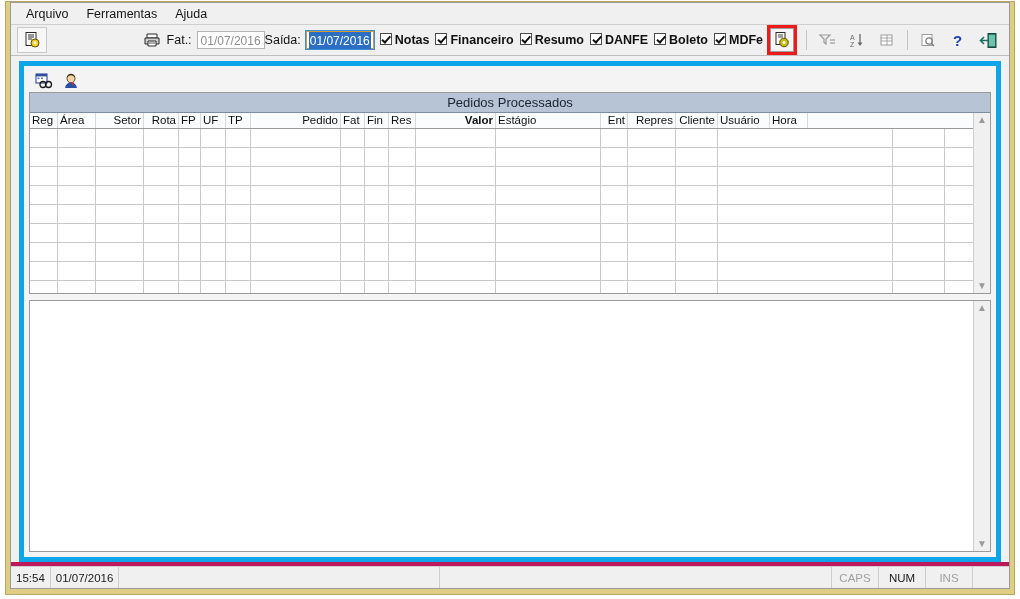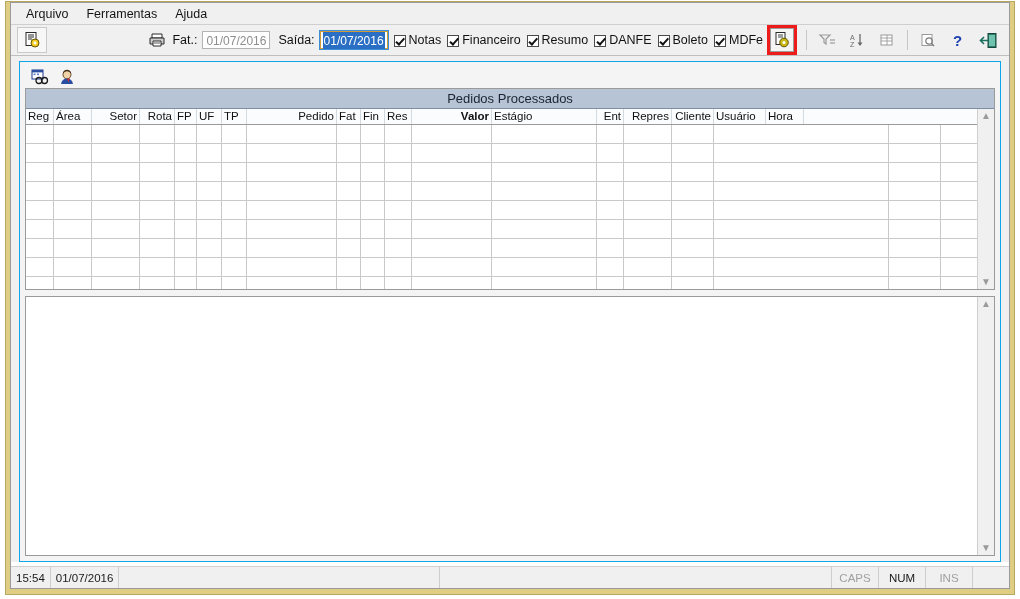--- a/index.html
+++ b/index.html
@@ -90,21 +90,21 @@
     width: 48px;
     background: #c75b5b;
     color: #ffffff;
     font-size: 15px;
   }
 
   
   .client {
     flex: 1 1 auto;
     margin: 0 4px 5px 4px;
-    background: #ffffff;
+    background: #be185d;
     border: 1px solid #9a9a9a;
     box-sizing: border-box;
     display: flex;
     flex-direction: column;
     overflow: hidden;
   }
 
   
   .menubar {
     flex: 0 0 21px;
@@ -182,26 +182,27 @@
   }
   .dt-input.focused .sel {
     background: #2b6fc4;
     color: #ffffff;
     padding: 0 1px;
     display: inline-block;
   }
 
   .cb-group {
     display: flex;
-    align-items: flex-end;
+    align-items: flex-start;
     gap: 3px;
     font-size: 12.5px;
     color: #111;
     margin-left: 6px;
     user-select: none;
+    font-weight: bold;
   }
   .cb-box {
     width: 12px;
     height: 12px;
     border: 1px solid #4a4a4a;
     background: #ffffff;
     display: inline-flex;
     align-items: center;
     justify-content: center;
     position: relative;
@@ -266,21 +267,21 @@
   .tab.active {
     background: #f4f4f4;
     padding-bottom: 4px;
     position: relative;
     z-index: 3;
     border-color: #8c8c8c;
   }
 
   .tabpanel {
     flex: 1 1 auto;
-    border: 1px solid #0ea5e9;
+    border: 5px solid #0ea5e9;
     background: #f4f4f4;
     margin-top: -1px;
     padding: 4px 5px 5px 5px;
     display: flex;
     flex-direction: column;
     overflow: hidden;
   }
 
   .mini-toolbar {
     flex: 0 0 22px;
@@ -457,21 +458,21 @@
             <path d="M6 10 h8 v5 h-8 z" fill="#ffffff" stroke="#2a2a2a" stroke-width="1"></path>
             <line x1="7" y1="12" x2="13" y2="12" stroke="#2a2a2a" stroke-width="0.8"></line>
           </svg>
         </div>
 
         <div class="field-group">
           <span class="field-label">Fat.:</span>
           <span class="dt-input">01/07/2016</span>
         </div>
 
-        <div class="field-group" style="margin-left:8px;">
+        <div class="field-group" style="">
           <span class="field-label">Saída:</span>
           <span class="dt-input focused"><span class="sel">01/07/2016</span></span>
         </div>
 
         <div class="cb-group">
           <span class="cb-box"></span>
           <span>Notas</span>
         </div>
         <div class="cb-group">
           <span class="cb-box"></span>

